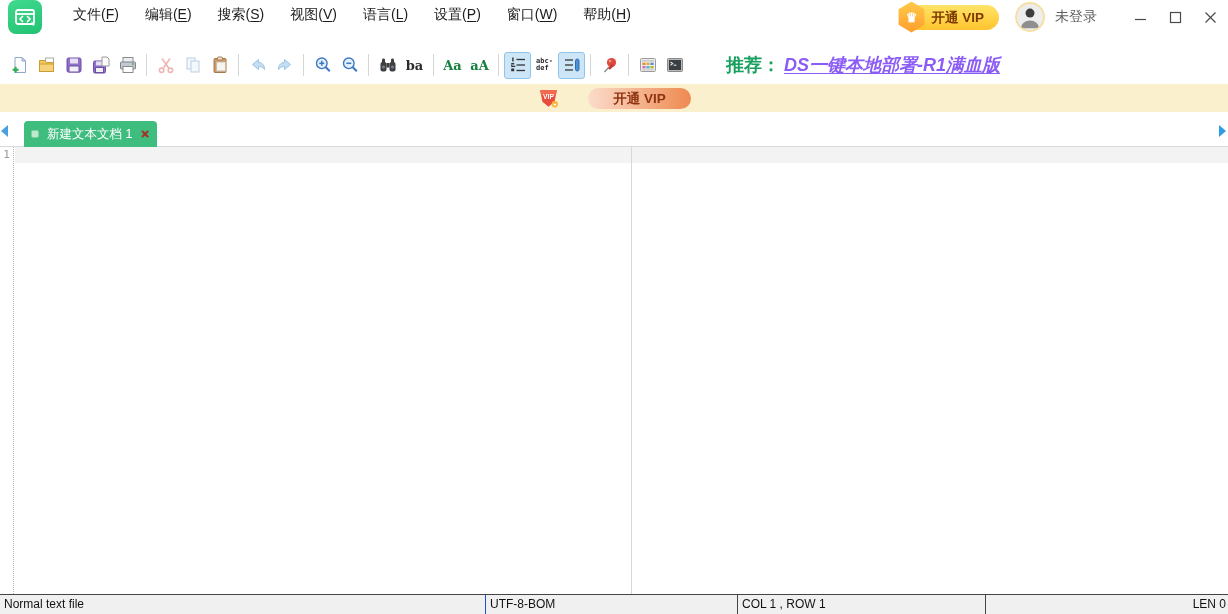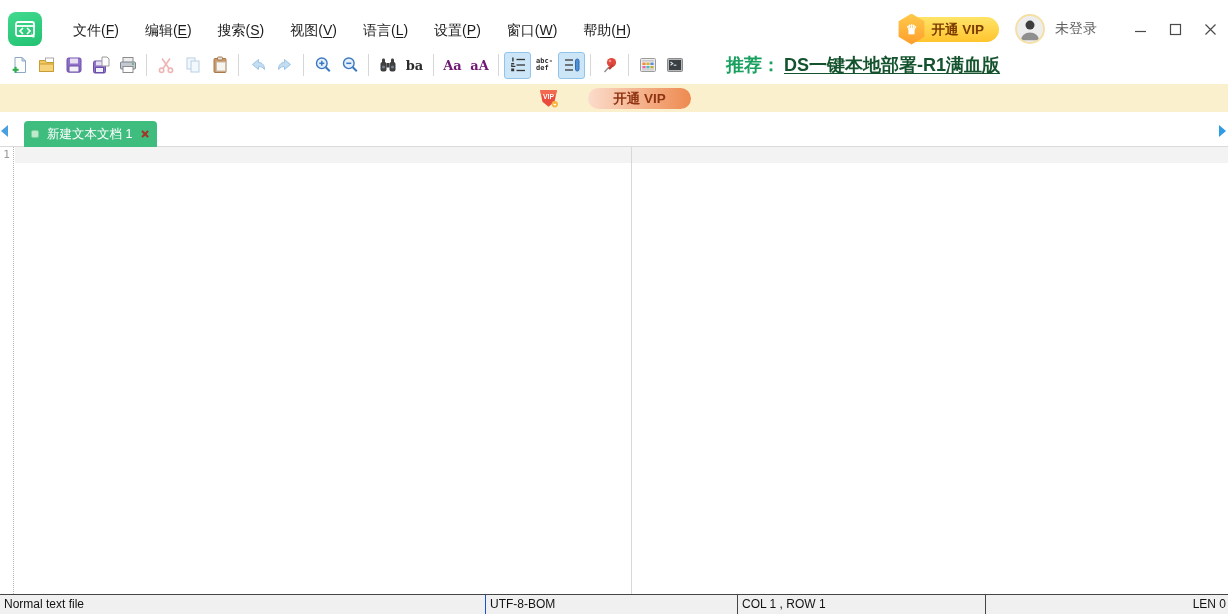--- a/index.html
+++ b/index.html
@@ -2,21 +2,21 @@
 <html><head>
 <meta charset="utf-8">
 <style>
   * { margin:0; padding:0; box-sizing:border-box; }
   html,body { width:1228px; height:614px; overflow:hidden; background:#fff;
     font-family:"Liberation Sans", sans-serif; }
   .app { width:1228px; height:614px; display:flex; flex-direction:column;
     box-shadow: inset 0 0 0 1px #d9d9d9; }
 
   
-  .titlebar { height:46px; display:flex; align-items:flex-end; padding-left:8px; background:#fff; flex:none; }
+  .titlebar { height:46px; display:flex; align-items:flex-start; padding-left:8px; background:#fff; flex:none; }
   .logo { width:34px; height:34px; border-radius:8px;
     background:linear-gradient(160deg,#41d98e,#22c272); display:flex; align-items:center; justify-content:center; }
   .menubar { display:flex; margin-left:18px; }
   .menu-item { font-size:14px; color:#1c1c1c; padding:6px 13px; cursor:default; white-space:nowrap; }
   .menu-item .mkey { text-decoration:underline; text-underline-offset:2px; }
   .tb-right { margin-left:auto; display:flex; align-items:center; }
   .vip-pill { position:relative; height:25px; line-height:25px; padding:0 15px 0 31px;
     border-radius:13px; background:linear-gradient(180deg,#ffe468,#ffc42e);
     color:#7c3a00; font-weight:bold; font-size:13.5px; white-space:nowrap; cursor:pointer; }
   .vip-hex { position:absolute; left:-3px; top:-3px; width:28px; height:31px;
@@ -29,26 +29,26 @@
   .win-controls { display:flex; margin-left:26px; }
   .winbtn { width:35px; height:34px; display:flex; align-items:center; justify-content:center; cursor:pointer; }
 
   
   .toolbar { height:38px; display:flex; align-items:center; padding:0 6px; background:#fff; flex:none; }
   .tbtn { width:27px; height:27px; display:flex; align-items:center; justify-content:center;
     border:1px solid transparent; border-radius:3px; cursor:pointer; flex:none; }
   .tbtn.active { background:#cde6f7; border-color:#91c4ea; }
   .tsep { width:1px; height:22px; background:#d6d6d6; margin:0 5px; flex:none; }
   .txt-icon { font-family:"DejaVu Serif", serif; font-size:13px; font-weight:bold; color:#2b2b2b; line-height:1; }
-  .txt-icon.faded { color:#701a75;text-align:right; }
+  .txt-icon.faded { color:#15803d;text-align:right; }
   .wrapicon { font-family:"DejaVu Sans Mono", monospace; font-size:7px; line-height:7px;
     font-weight:bold; color:#2b2b2b; text-align:left; }
   .recommend { display:flex; align-items:flex-end; margin-left:38px; font-size:18px; font-weight:bold; white-space:nowrap; }
   .rec-label { color:#17a05e; }
-  .rec-link { color:#14532d; text-decoration:underline; text-underline-offset:2px; cursor:pointer; margin-left:4px; }
+  .rec-link { color:#8b5cf6; text-decoration:underline; text-underline-offset:2px; cursor:pointer; margin-left:4px;font-style:italic; }
 
   
   .banner { height:28px; background:#fbf0ce; display:flex; align-items:center; justify-content:center; flex:none; }
   .banner-msg { font-size:14px; color:#57503e; margin-left:9px; }
   .banner-cta { margin-left:28px; height:21px; line-height:21px; padding:0 25px; border-radius:11px;
     background:linear-gradient(90deg,#fbdccb,#ee8a50); color:#8f3312; font-weight:bold; font-size:13.5px; cursor:pointer; }
 
   
   .tabbar { height:35px; position:relative; background:#fff; border-bottom:1px solid #dadada;
     display:flex; align-items:flex-end; flex:none; }

